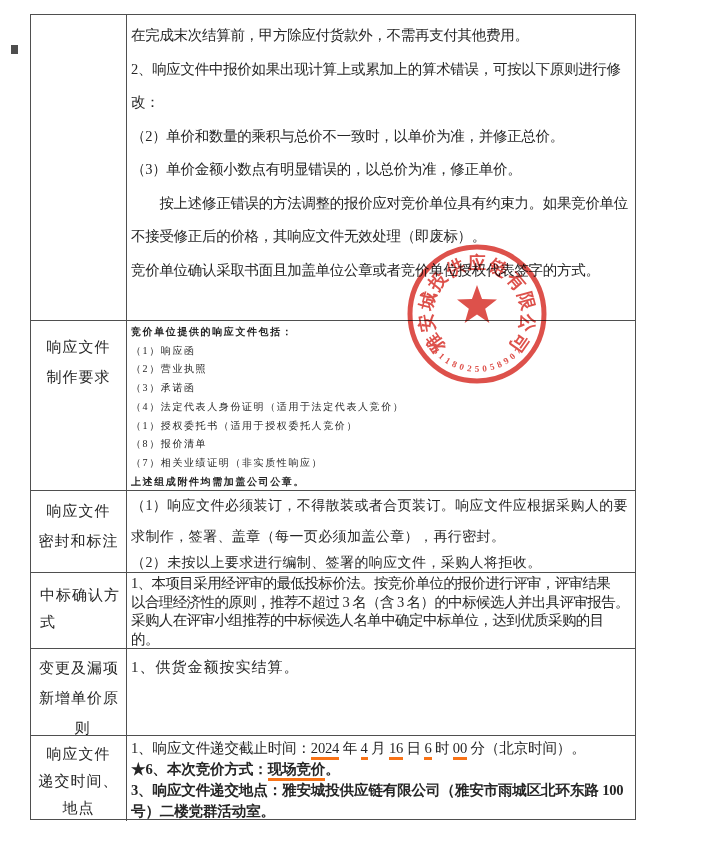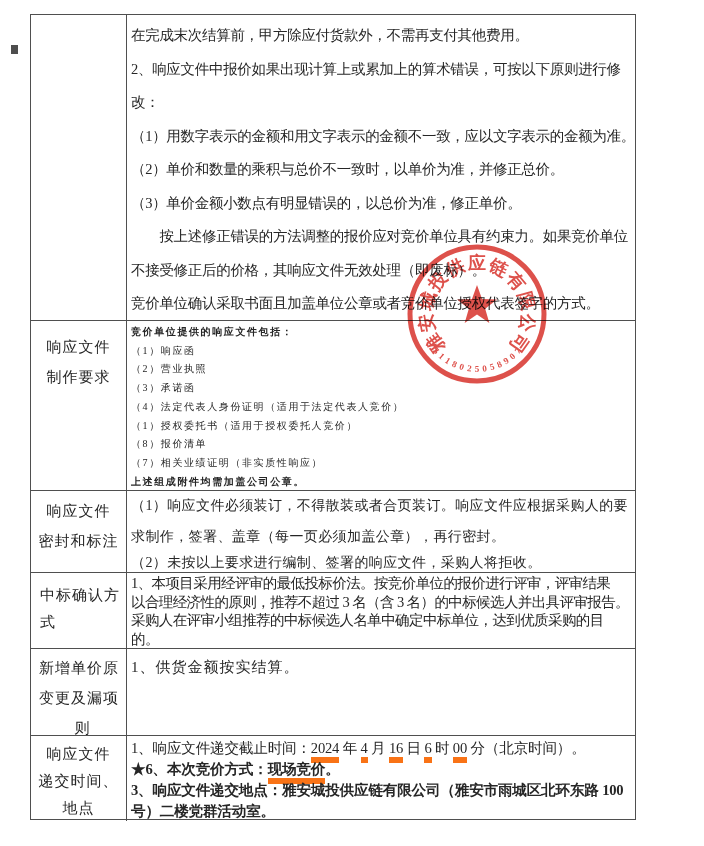--- a/index.html
+++ b/index.html
@@ -14,21 +14,21 @@
   }
   .row { display:flex; border-bottom:1.5px solid #4f4f4f; box-sizing:border-box; }
   .row:last-child { border-bottom:none; }
   .label {
     width:96px; flex:none; border-right:1.5px solid #4f4f4f; box-sizing:border-box;
     text-align:center; font-size:15px; letter-spacing:1px;
   }
   .content { flex:1; min-width:0; padding-left:4px; box-sizing:border-box; overflow:hidden; }
   .line { white-space:nowrap; }
   .b { font-weight:700; }
-  .u { border-bottom:6px solid #f97316; padding-bottom:1px; }
+  .u { border-bottom:3px solid #f97316; padding-bottom:1px; }
 
   
   .r1 { height:306px; }
   .r1 .content { padding-top:4px; font-size:14.5px; letter-spacing:-0.3px; }
   .r1 .content .line { line-height:33.5px; }
 
   
   .r2 { height:170px; }
   .r2 .content { padding-top:2px; font-size:10px; letter-spacing:1.6px; }
   .r2 .content .line { line-height:18.7px; }
@@ -89,21 +89,20 @@
   <div class="scan-mark"></div>
 
   <div class="doc-table">
 
     <div class="row r1">
       <div class="label"></div>
       <div class="content">
           <div class="line"><span>在完成末次结算前，甲方除应付货款外，不需再支付其他费用。</span></div>
           <div class="line"><span>2、响应文件中报价如果出现计算上或累加上的算术错误，可按以下原则进行修</span></div>
           <div class="line"><span>改：</span></div>
-          <div class="line"><span>（1）用数字表示的金额和用文字表示的金额不一致，应以文字表示的金额为准。</span></div>
           <div class="line"><span>（2）单价和数量的乘积与总价不一致时，以单价为准，并修正总价。</span></div>
           <div class="line"><span>（3）单价金额小数点有明显错误的，以总价为准，修正单价。</span></div>
           <div class="line"><span>　　按上述修正错误的方法调整的报价应对竞价单位具有约束力。如果竞价单位</span></div>
           <div class="line"><span>不接受修正后的价格，其响应文件无效处理（即废标）。</span></div>
           <div class="line"><span>竞价单位确认采取书面且加盖单位公章或者竞价单位授权代表签字的方式。</span></div>
         </div>
     </div>
 
     <div class="row r2">
       <div class="label">
@@ -143,22 +142,22 @@
       <div class="content">
           <div class="line"><span>1、本项目采用经评审的最低投标价法。按竞价单位的报价进行评审，评审结果</span></div>
           <div class="line"><span>以合理经济性的原则，推荐不超过 3 名（含 3 名）的中标候选人并出具评审报告。</span></div>
           <div class="line"><span>采购人在评审小组推荐的中标候选人名单中确定中标单位，达到优质采购的目</span></div>
           <div class="line"><span>的。</span></div>
         </div>
     </div>
 
     <div class="row r5">
       <div class="label">
+          <div class="line"><span>变更及漏项</span></div>
           <div class="line"><span>新增单价原</span></div>
-          <div class="line"><span>变更及漏项</span></div>
           <div class="line"><span>则</span></div>
         </div>
       <div class="content">
           <div class="line"><span>1、供货金额按实结算。</span></div>
         </div>
     </div>
 
     <div class="row r6">
       <div class="label">
           <div class="line"><span>响应文件</span></div>

